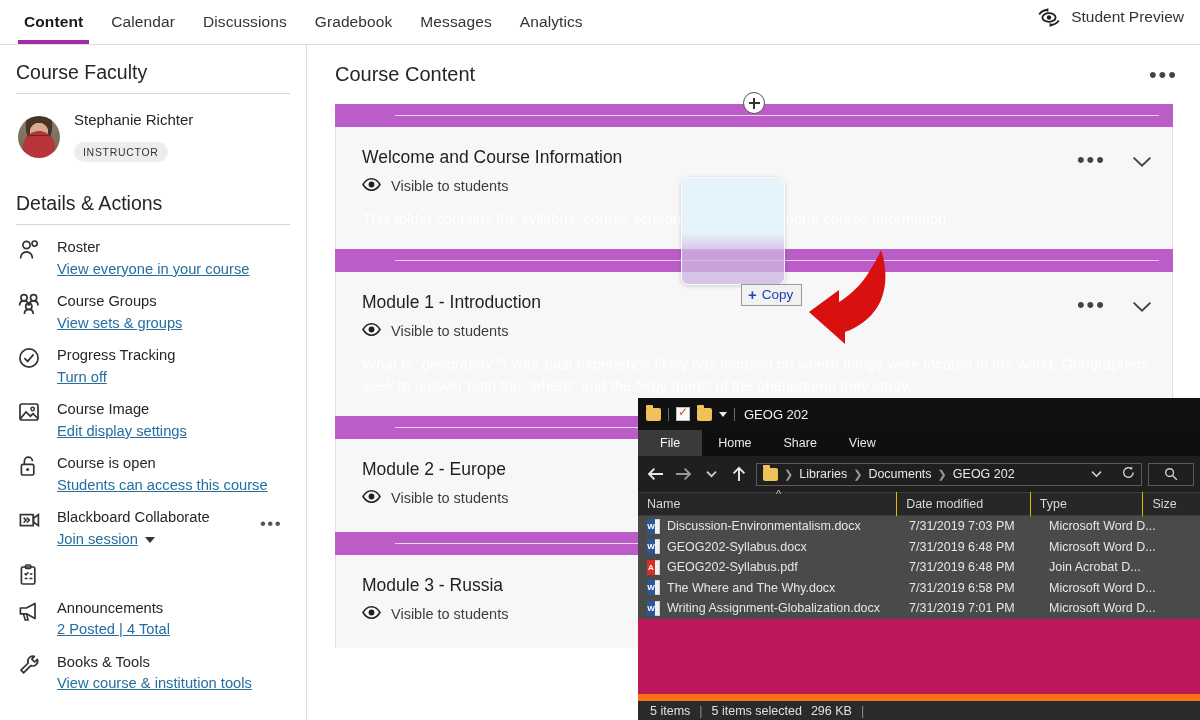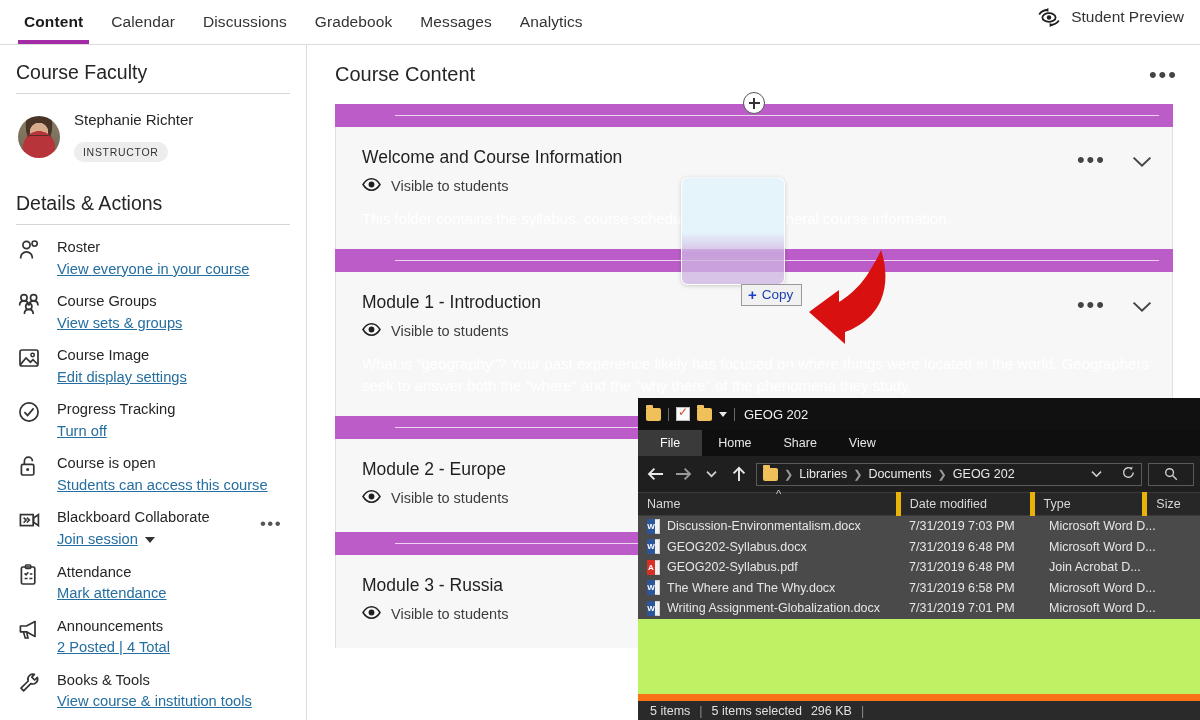--- a/index.html
+++ b/index.html
@@ -131,21 +131,21 @@
     background:#f1f1f1; border:1px solid #9a9a9a;
     padding:2px 8px 3px 6px; font-size:13.5px; color:#1a3fb0;
     display:flex; align-items:center; gap:5px;
   }
   .copy-badge .pl { color:#1b3fc2; font-weight:700; font-size:15px; line-height:1; }
   .red-arrow { position:absolute; left:795px; top:250px; z-index:32; }
 
   
   .explorer {
     position:absolute; left:638px; top:398px; width:562px; height:322px;
-    background:#bef264; color:#e8e8e8; z-index:40; overflow:hidden;
+    background:#be185d; color:#e8e8e8; z-index:40; overflow:hidden;
     font-size:12.5px;
   }
   .ex-title { height:32px; background:#111111; display:flex; align-items:center; padding:0 8px; gap:7px; }
   .qfolder { width:15px; height:13px; background:#f0c05a; border-radius:1px 2px 2px 2px; position:relative; }
   .qfolder::before { content:""; position:absolute; top:-3px; left:0; width:7px; height:3px; background:#f0c05a; border-radius:1px 1px 0 0; }
   .qsep { width:1px; height:13px; background:#6a6a6a; }
   .qcheck { width:14px; height:14px; background:#fafafa; border:1px solid #bfbfbf; position:relative; }
   .qcheck::after { content:"\2713"; position:absolute; left:1px; top:-3px; color:#d4521e; font-size:12px; }
   .qcaret { width:0; height:0; border-left:4px solid transparent; border-right:4px solid transparent; border-top:5px solid #e8e8e8; }
   .ex-title-txt { font-size:13px; color:#f2f2f2; margin-left:2px; }
@@ -165,21 +165,21 @@
   .searchbox {
     width:46px; height:23px; border:1px solid #5a5a5a; display:flex;
     align-items:center; justify-content:center; color:#cfcfcf;
   }
 
   .ex-colhdr {
     height:24px; background:#272727; border-top:1px solid #3a3a3a; border-bottom:1px solid #3a3a3a;
     display:flex; align-items:center; color:#d8d8d8; font-size:12.5px; position:relative;
   }
   .ch { padding-left:9px; position:relative; height:24px; display:flex; align-items:center; }
-  .ch + .ch { border-left:5px solid #eab308; }
+  .ch + .ch { border-left:1px solid #eab308; }
   .sortmark { position:absolute; left:138px; top:-4px; color:#c9c9c9; font-size:11px; }
 
   .ex-rows { background:#1f1f1f; }
   .frow { height:20.5px; display:flex; align-items:center; font-size:12.5px; color:#e6e6e6; background:#4a4a4a; }
   .frow .fname { display:flex; align-items:center; gap:7px; padding-left:9px; }
   .fi { width:13px; height:15px; position:relative; flex:0 0 13px; }
   .fi .sheet { position:absolute; inset:0; background:#f2f2f2; border:1px solid #d0d0d0; }
   .fi .tag { position:absolute; left:0; top:0; bottom:0; width:8px; color:#fff; font-size:8px; font-weight:700; text-align:center; line-height:15px; }
   .fi.word .tag { background:#2b579a; }
   .fi.pdf .tag { background:#d93025; }
@@ -267,41 +267,41 @@
             <circle cx="10.8" cy="13.4" r="3.1" fill="none" stroke="#333" stroke-width="1.7"></circle>
             <path d="M6.4 21c0-3 1.9-4.6 4.4-4.6s4.4 1.6 4.4 4.6" fill="none" stroke="#333" stroke-width="1.7"></path>
           </svg>
       </span>
       <span class="txt"><span class="t1">Course Groups</span><br><span class="t2">View sets &amp; groups</span></span>
     </div>
 
     <div class="item">
       <span class="ico">
         <svg width="24" height="22" viewBox="0 0 24 22">
+            <circle cx="11" cy="11" r="9.1" fill="none" stroke="#333" stroke-width="1.7"></circle>
+            <path d="M6.4 11.2 L9.6 14.4 L15.6 7.4" fill="none" stroke="#333" stroke-width="1.7"></path>
+          </svg>
+      </span>
+      <span class="txt"><span class="t1">Progress Tracking</span><br><span class="t2">Turn off</span></span>
+    </div>
+
+    <div class="item">
+      <span class="ico">
+        <svg width="24" height="22" viewBox="0 0 24 22">
             <rect x="2" y="3" width="18" height="16" rx="2" fill="none" stroke="#333" stroke-width="1.7"></rect>
             <circle cx="14.6" cy="8" r="1.7" fill="none" stroke="#333" stroke-width="1.5"></circle>
             <path d="M2.6 17.4 L8 11 L12.4 15.2 L15 12.6 L19.4 17" fill="none" stroke="#333" stroke-width="1.7"></path>
           </svg>
       </span>
       <span class="txt"><span class="t1">Course Image</span><br><span class="t2">Edit display settings</span></span>
     </div>
 
     <div class="item">
       <span class="ico">
         <svg width="24" height="22" viewBox="0 0 24 22">
-            <circle cx="11" cy="11" r="9.1" fill="none" stroke="#333" stroke-width="1.7"></circle>
-            <path d="M6.4 11.2 L9.6 14.4 L15.6 7.4" fill="none" stroke="#333" stroke-width="1.7"></path>
-          </svg>
-      </span>
-      <span class="txt"><span class="t1">Progress Tracking</span><br><span class="t2">Turn off</span></span>
-    </div>
-
-    <div class="item">
-      <span class="ico">
-        <svg width="24" height="22" viewBox="0 0 24 22">
             <rect x="3.4" y="9.4" width="12.4" height="10.6" rx="1.6" fill="none" stroke="#333" stroke-width="1.7"></rect>
             <path d="M6.4 9.4 V6.2 a4 4 0 0 1 8 0" fill="none" stroke="#333" stroke-width="1.7"></path>
             <circle cx="9.6" cy="14.6" r="1.5" fill="#333"></circle>
           </svg>
       </span>
       <span class="txt"><span class="t1">Course is open</span><br><span class="t2">Students can access this course</span></span>
     </div>
 
     <div class="item">
       <span class="ico">
@@ -316,21 +316,20 @@
     </div>
 
     <div class="item">
       <span class="ico">
         <svg width="24" height="22" viewBox="0 0 24 22">
             <rect x="3.4" y="3" width="13.4" height="17" rx="1.4" fill="none" stroke="#333" stroke-width="1.7"></rect>
             <rect x="7.4" y="1" width="5.4" height="3.4" rx="1" fill="none" stroke="#333" stroke-width="1.5"></rect>
             <path d="M6.6 9.4 L8 10.8 L10.4 8.2 M11.8 10 H14.4 M6.6 14.6 L9.6 14.6 M11.4 14.6 H14.4" fill="none" stroke="#333" stroke-width="1.5"></path>
           </svg>
       </span>
-      <span class="txt"><span class="t1">Attendance</span><br><span class="t2">Mark attendance</span></span>
     </div>
 
     <div class="item">
       <span class="ico">
         <svg width="24" height="22" viewBox="0 0 24 22">
             <path d="M2.4 8 H8.4 L17 3.4 V18.4 L8.4 13.8 H2.4 Z" fill="none" stroke="#333" stroke-width="1.7" stroke-linejoin="round"></path>
             <path d="M5.4 13.8 L7.2 20 H10 L8.6 13.8" fill="none" stroke="#333" stroke-width="1.6"></path>
           </svg>
       </span>
       <span class="txt"><span class="t1">Announcements</span><br><span class="t2">2 Posted | 4 Total</span></span>

